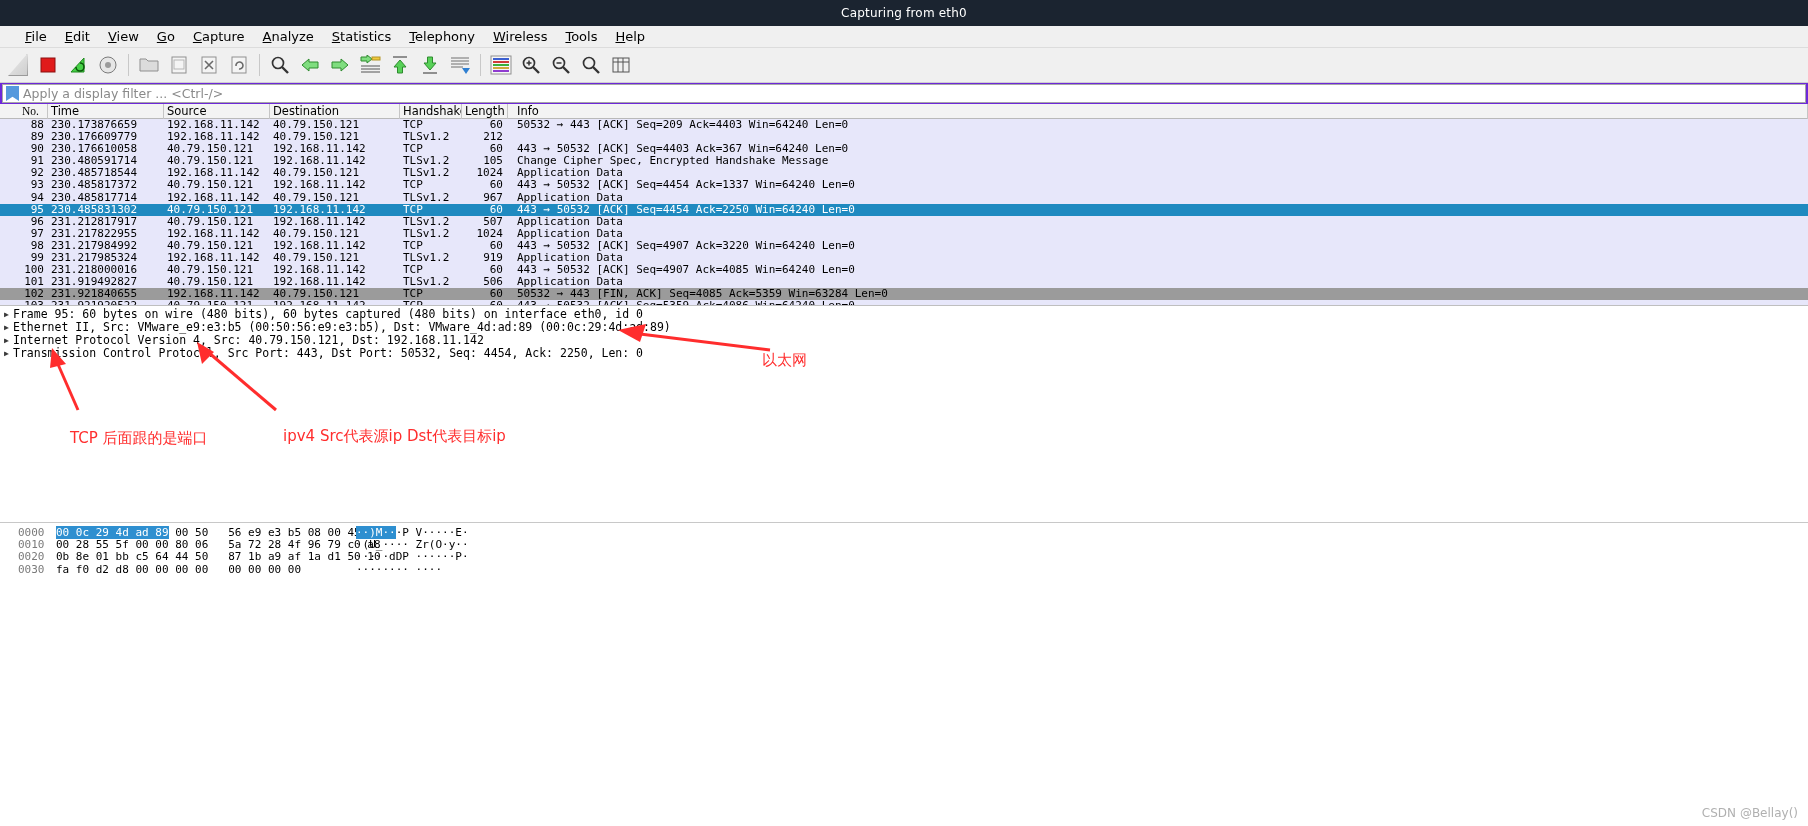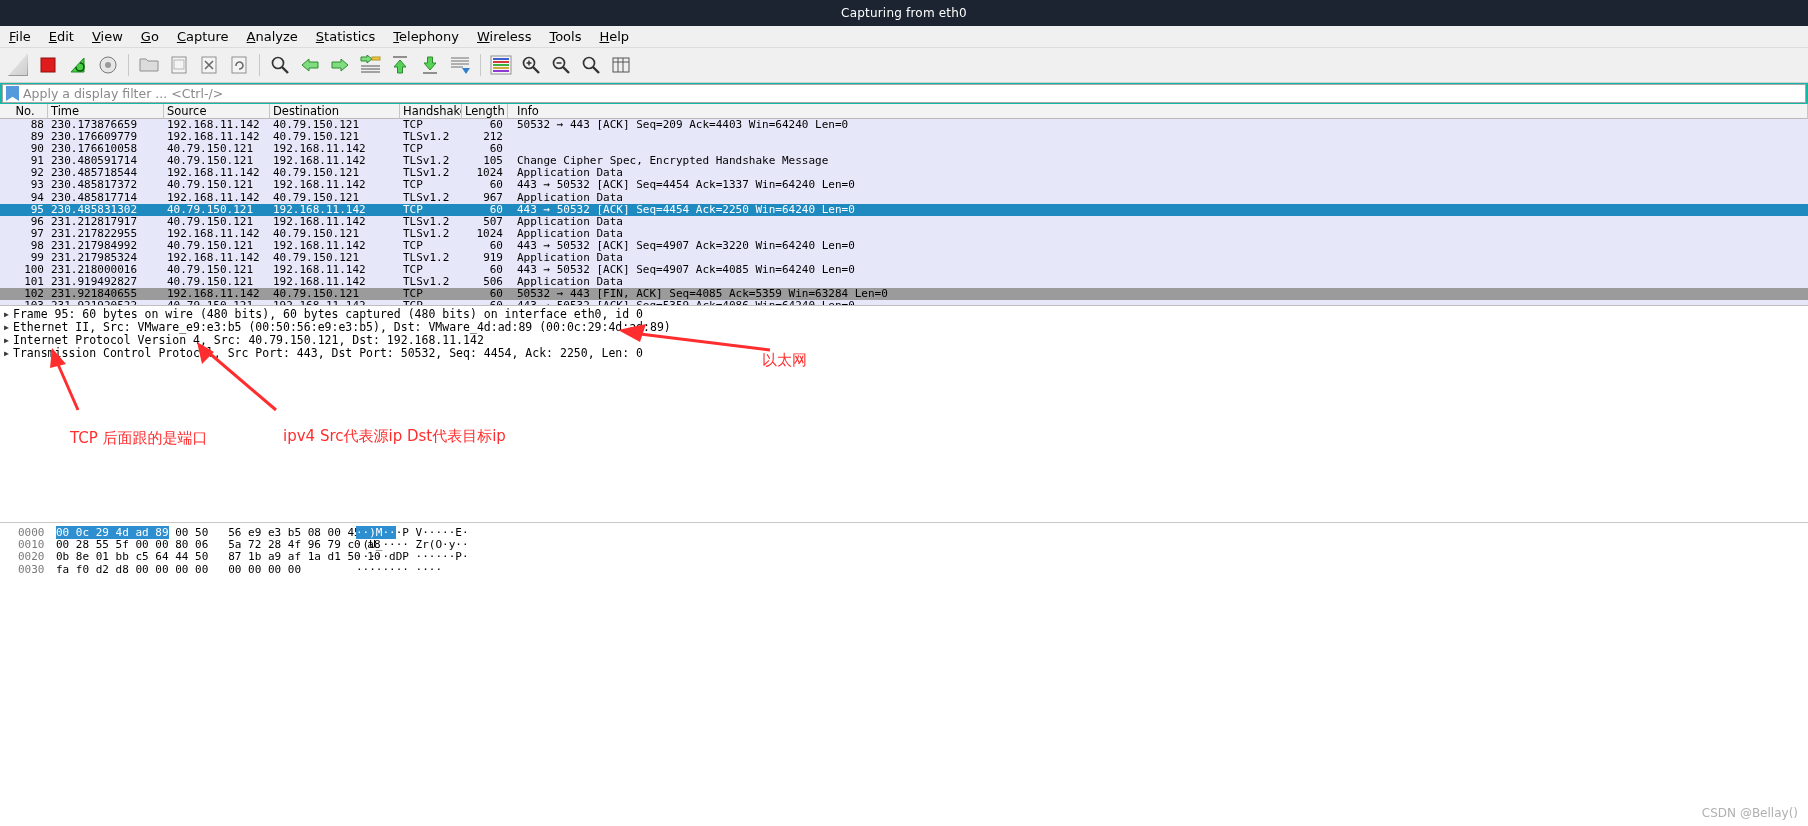--- a/index.html
+++ b/index.html
@@ -25,21 +25,21 @@
     display: flex; align-items: center; justify-content: center;
     letter-spacing: .2px;
   }
 
   
   .menubar {
     height: 22px;
     background: #f0f0f0;
     border-bottom: 1px solid #dcdcdc;
     display: flex; align-items: center;
-    padding-left: 0;
+    padding-left: 16px;
     font-size: 13px;
     color: #000;
   }
   .menuitem {
     padding: 2px 9px;
     cursor: default;
     white-space: nowrap;
   }
   .menuitem .u { text-decoration: underline; }
 
@@ -56,21 +56,21 @@
     width: 28px; height: 28px;
     display: flex; align-items: center; justify-content: center;
     border: 1px solid transparent;
     border-radius: 2px;
   }
   .tsep { width: 1px; height: 22px; background: #c8c8c8; margin: 0 4px; }
 
   
   .filterbar {
     height: 21px;
-    background: #14b8a6;
+    background: #6d28d9;
     display: flex; align-items: center;
     padding: 0 2px;
   }
   .filterinput {
     flex: 1;
     height: 19px;
     background: #ffffff;
     border: 1px solid #a6a6a6;
     display: flex; align-items: center;
     font-size: 12.5px;
@@ -359,21 +359,21 @@
 
   <div class="filterbar">
     <div class="filterinput">
       <span class="bookmark"></span>
       <span>Apply a display filter ... &lt;Ctrl-/&gt;</span>
     </div>
   </div>
 
   <div class="packetlist">
     <div class="plheader" id="plheader">
-        <div class="c-no" style="text-align: center; padding-left: 3px; padding-right: 0px;">No.</div>
+        <div class="c-no" style="text-align: right; padding-left: 3px; padding-right: 8px; font-family: Liberation Serif, serif;">No.</div>
         <div class="c-time">Time</div>
         <div class="c-src">Source</div>
         <div class="c-dst">Destination</div>
         <div class="c-proto">Handshake</div>
         <div class="c-len" style="text-align: left; padding-left: 3px; padding-right: 0px;">Length</div>
         <div class="c-info">Info</div>
       </div>
     <div class="pl-wrap" id="plrows">
         <div class="plrow">
           <div class="c-no">88</div>
@@ -392,20 +392,21 @@
           <div class="c-proto">TLSv1.2</div>
           <div class="c-len">212</div>
         </div>
         <div class="plrow">
           <div class="c-no">90</div>
           <div class="c-time">230.176610058</div>
           <div class="c-src">40.79.150.121</div>
           <div class="c-dst">192.168.11.142</div>
           <div class="c-proto">TCP</div>
           <div class="c-len">60</div>
+          <div class="c-info">443 → 50532 [ACK] Seq=4403 Ack=367 Win=64240 Len=0</div>
         </div>
         <div class="plrow">
           <div class="c-no">91</div>
           <div class="c-time">230.480591714</div>
           <div class="c-src">40.79.150.121</div>
           <div class="c-dst">192.168.11.142</div>
           <div class="c-proto">TLSv1.2</div>
           <div class="c-len">105</div>
           <div class="c-info">Change Cipher Spec, Encrypted Handshake Message</div>
         </div>

